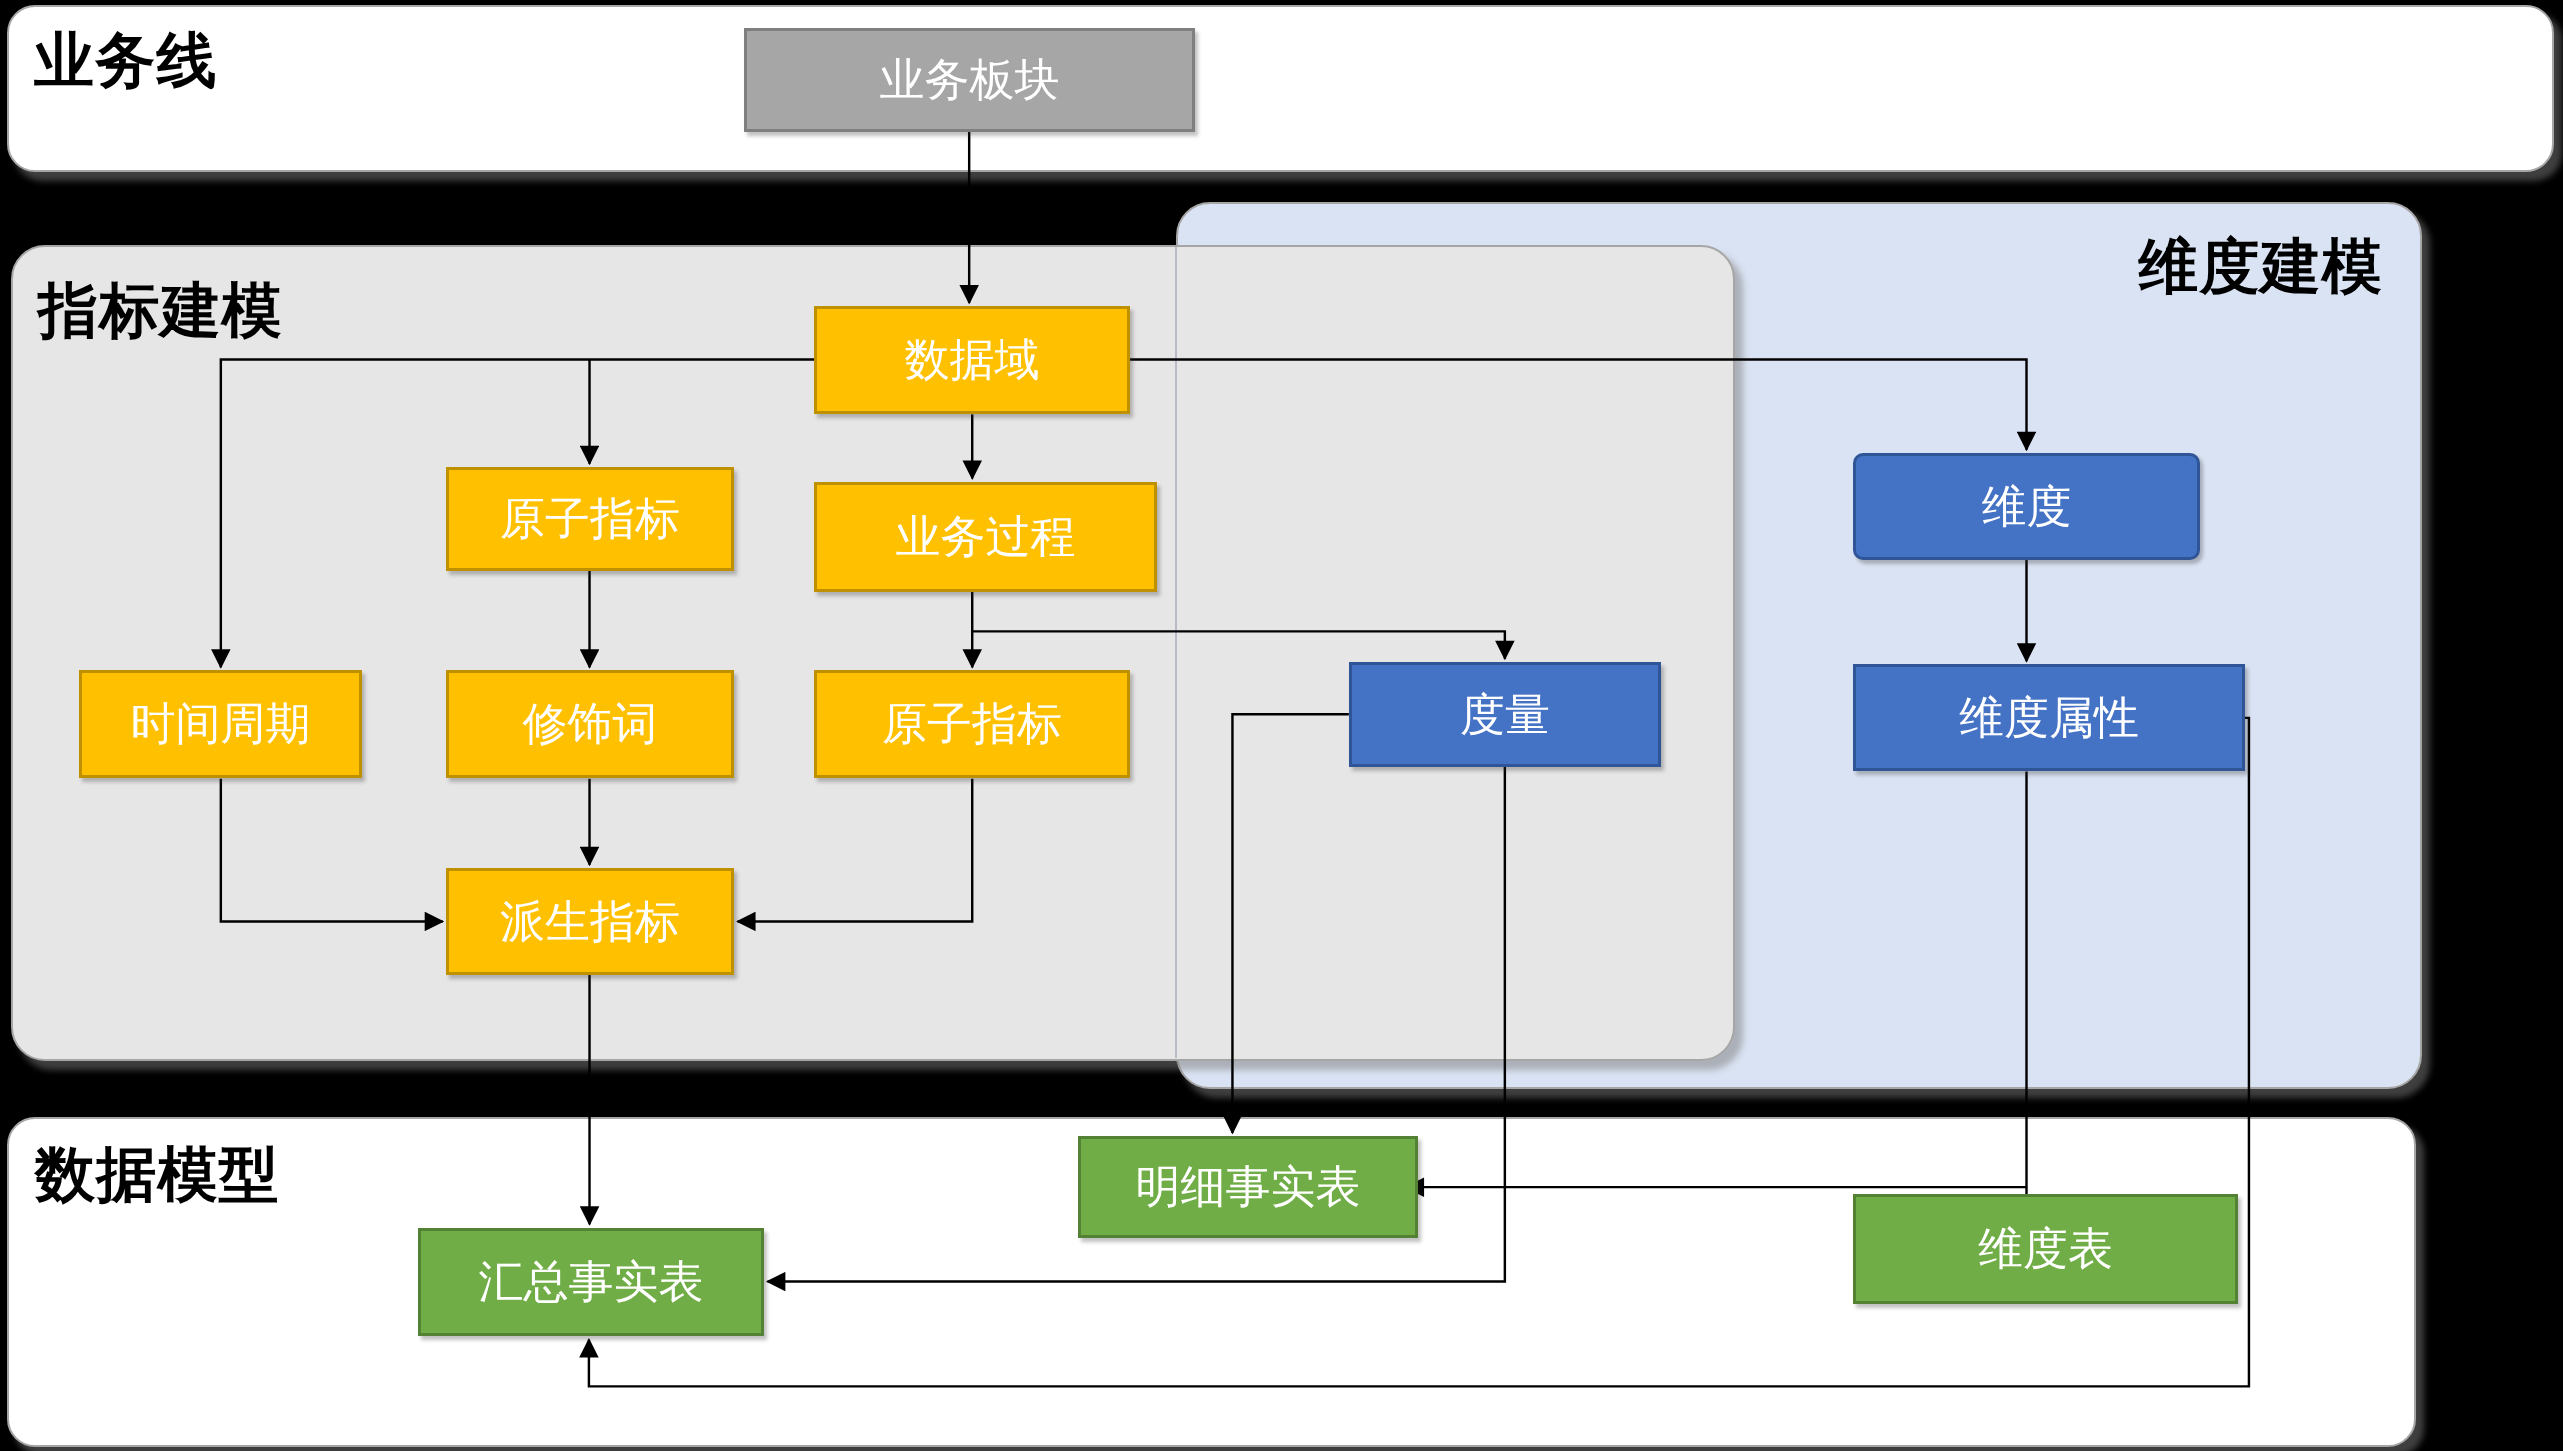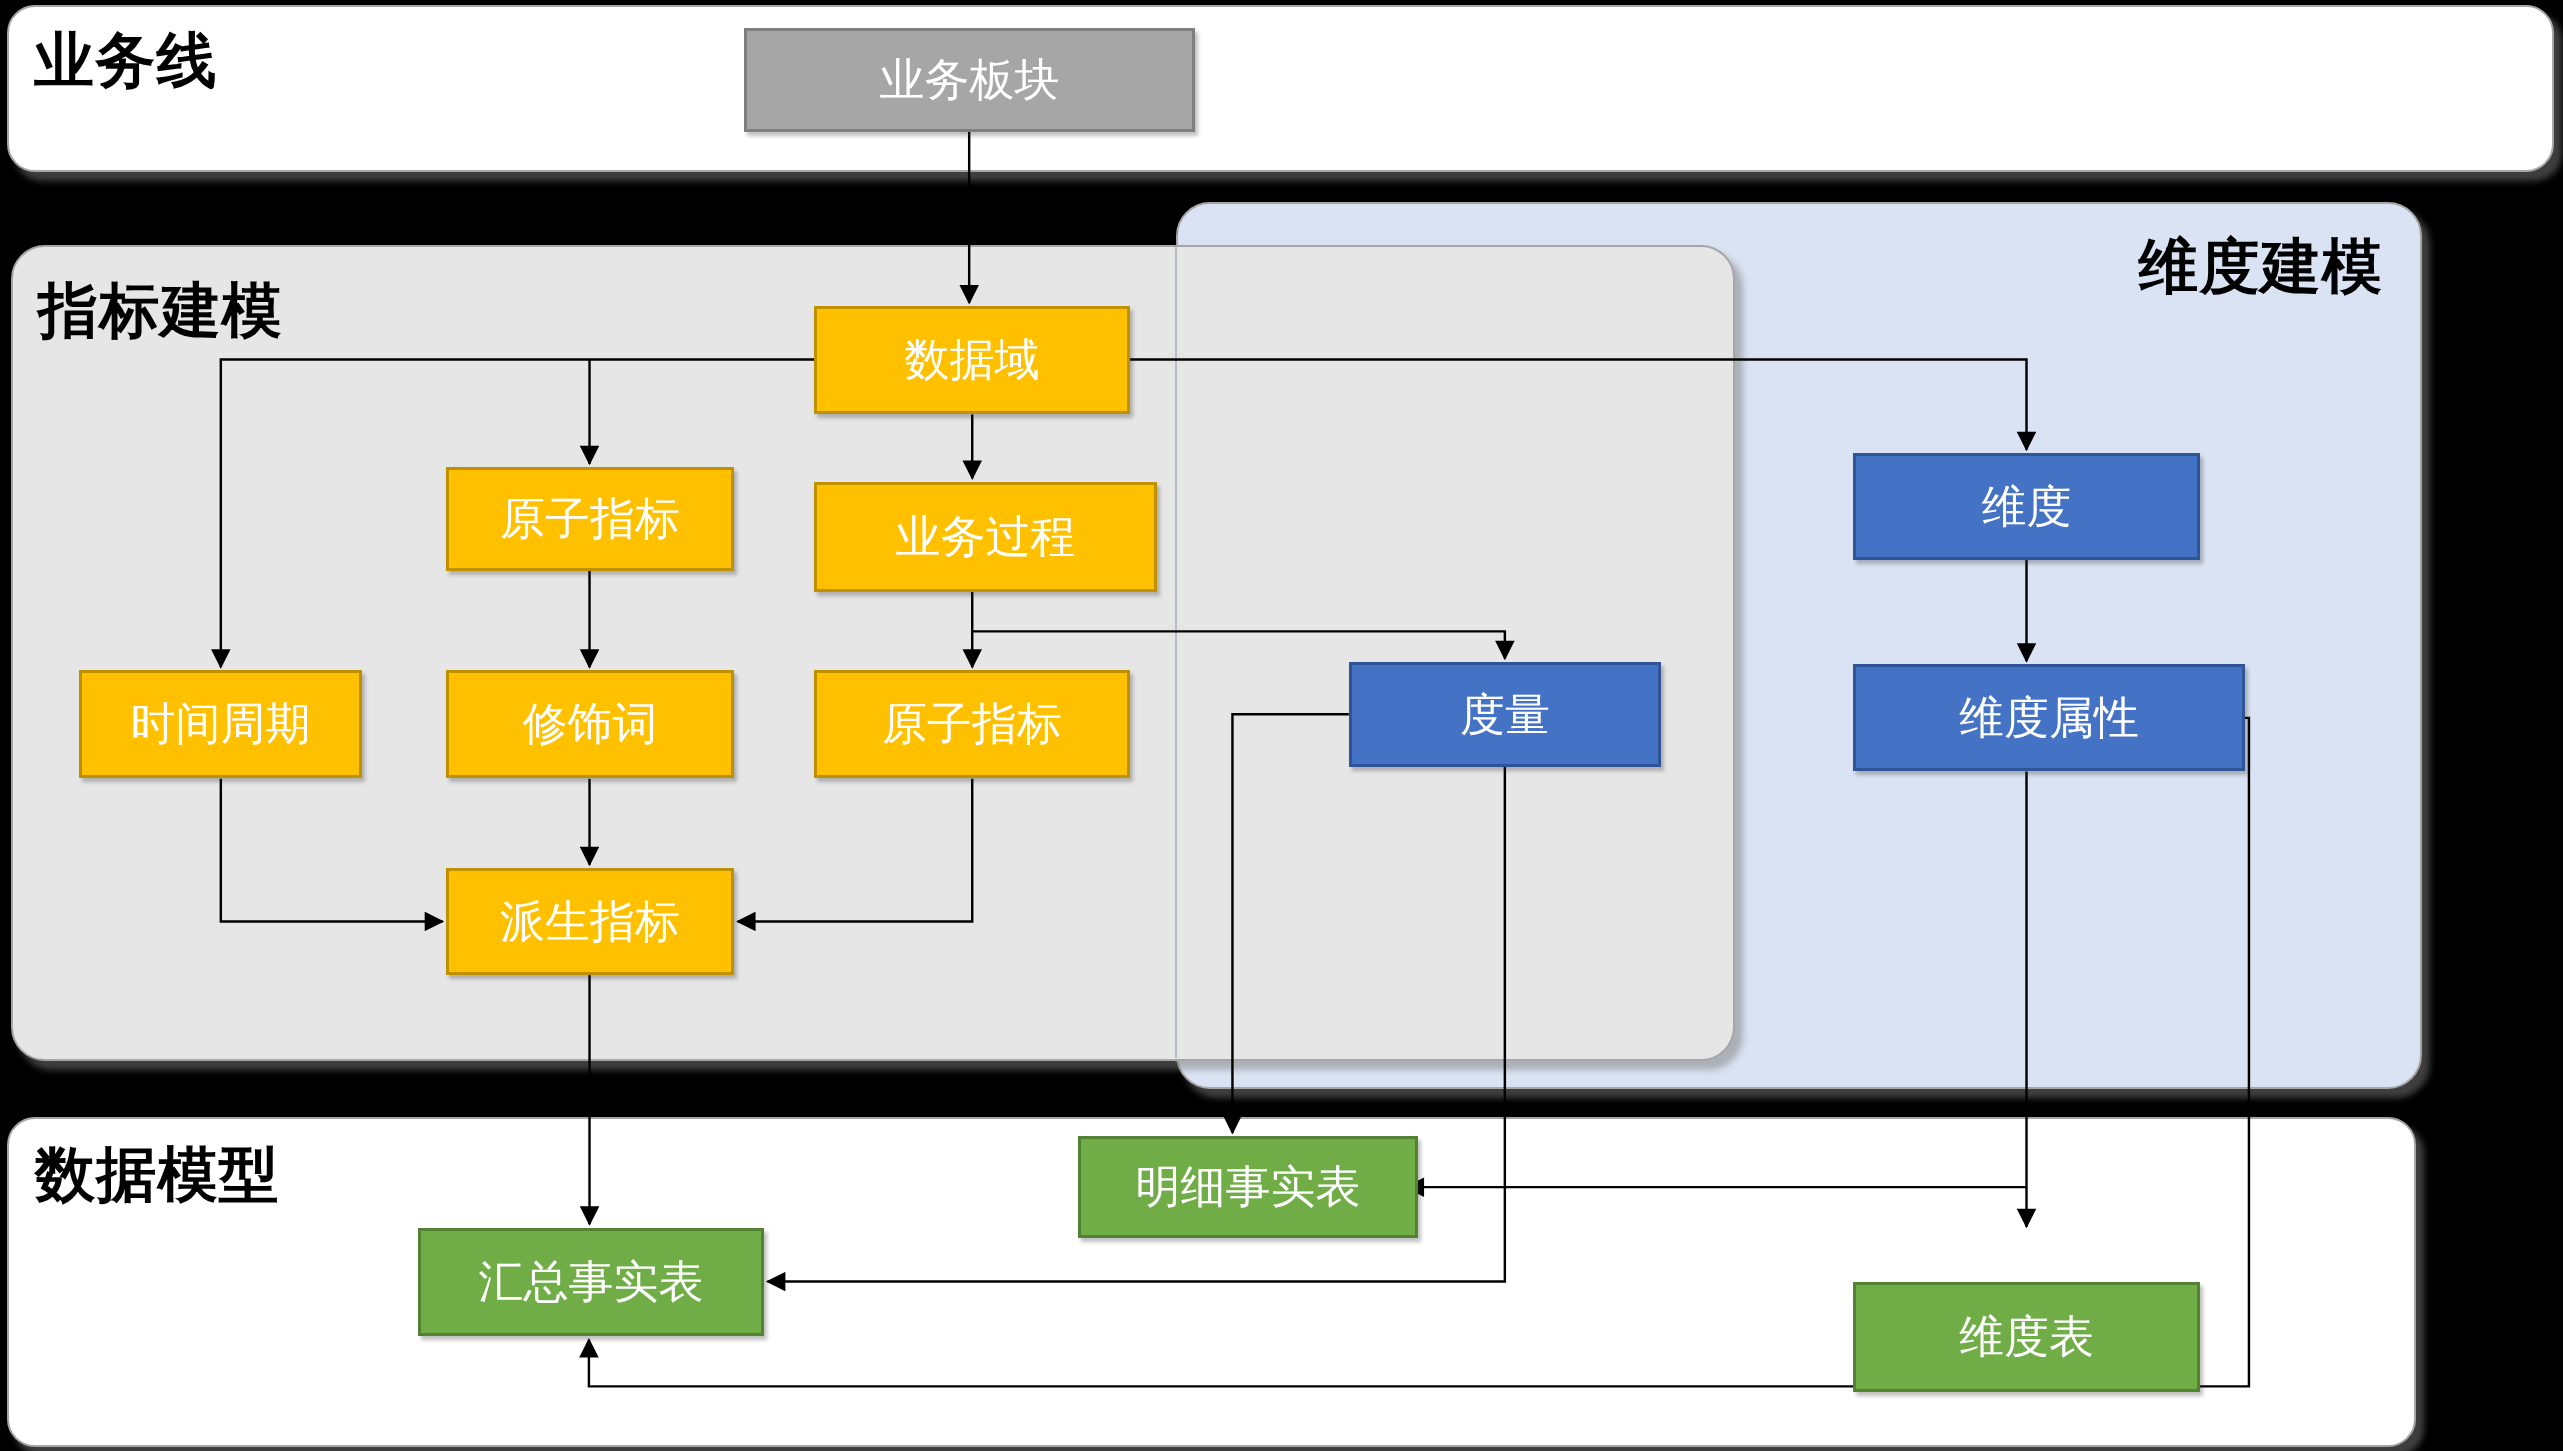--- a/index.html
+++ b/index.html
@@ -117,24 +117,24 @@
   <div class="node yellow" style="left:79px;top:670px;width:283px;height:108px;">时间周期</div>
 
   <div class="node yellow" style="left:446px;top:670px;width:288px;height:108px;font-family:Liberation Mono, monospace;">修饰词</div>
 
   <div class="node yellow" style="left:814px;top:670px;width:316px;height:108px;">原子指标</div>
 
   <div class="node yellow" style="left:446px;top:868px;width:288px;height:107px;">派生指标</div>
 
   <div class="node blue" style="left:1349px;top:662px;width:312px;height:105px;">度量</div>
 
-  <div class="node blue" style="left:1853px;top:453px;width:347px;height:107px;">维度</div>
+  <div class="node blue" style="left:1853px;top:453px;width:347px;height:107px;border-radius:10px;">维度</div>
 
   <div class="node blue" style="left:1853px;top:664px;width:392px;height:107px;">维度属性</div>
 
   <div class="node green" style="left:1062px;top:1136px;width:340px;height:102px;margin-left:16px;">明细事实表</div>
 
   <div class="node green" style="left:418px;top:1228px;width:346px;height:108px;">汇总事实表</div>
 
-  <div class="node green" style="left:1853px;top:1282px;width:347px;height:110px;font-family:Liberation Serif, serif;">维度表</div>
+  <div class="node green" style="left:1853px;top:1194px;width:385px;height:110px;font-family:Liberation Serif, serif;">维度表</div>
 
 </div>
 
 
 </body></html>

